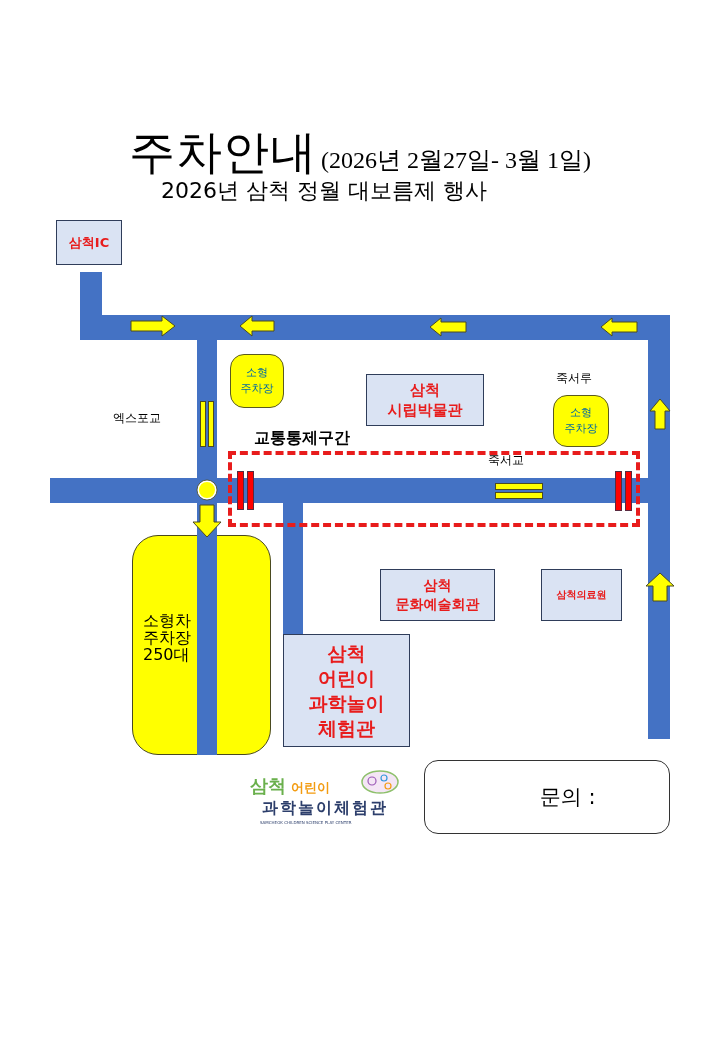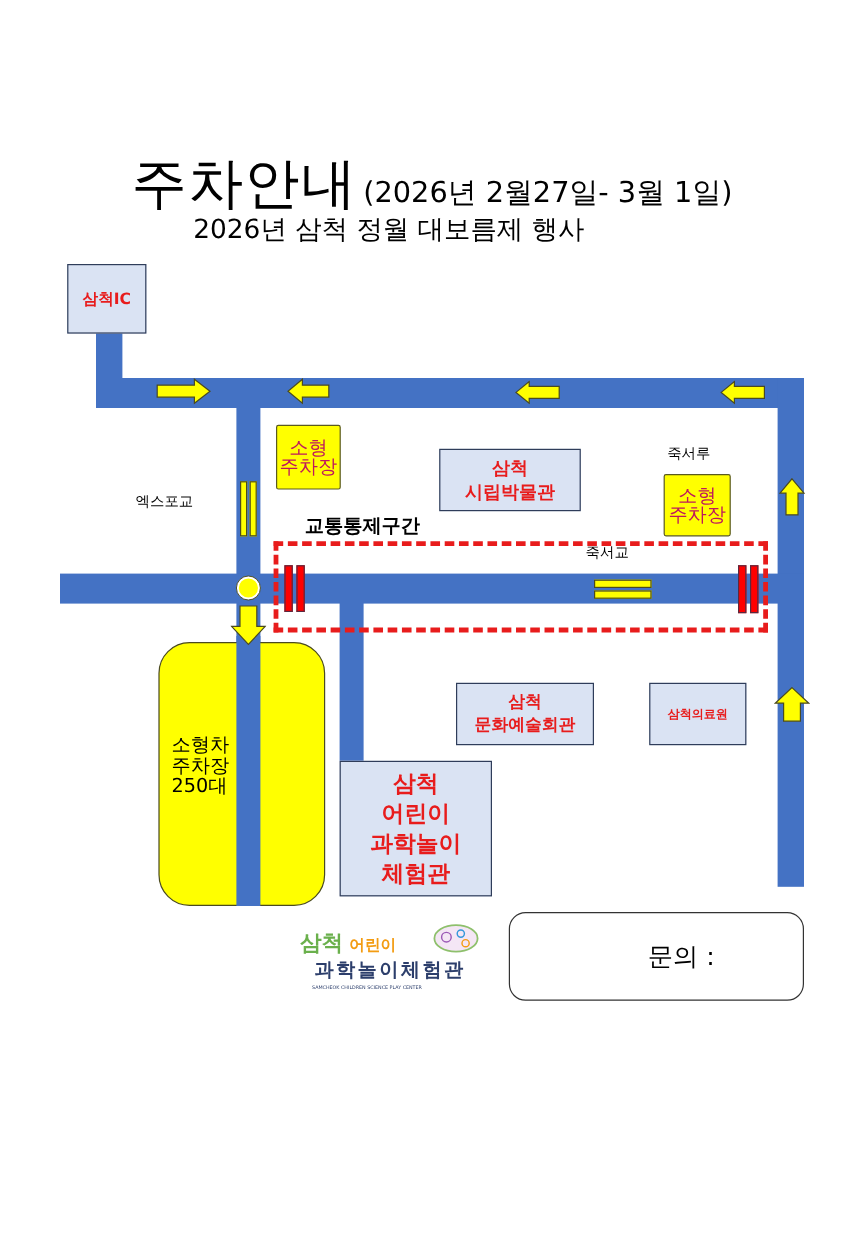--- a/index.html
+++ b/index.html
@@ -1,31 +1,31 @@
 <!DOCTYPE html>
 <html><head>
 <meta charset="utf-8">
 <style>
   html, body { margin:0; padding:0; background:#ffffff; }
   body { width:720px; height:1040px; position:relative; overflow:hidden;
          font-family:"DejaVu Sans","Liberation Sans",sans-serif; }
   .abs { position:absolute; }
-  .title-row { left:0; width:720px; top:122px; text-align:center; color:#000; white-space:nowrap; }
+  .title-row { left:0; width:720px; top:122px; text-align:center; color:#000; white-space:nowrap;font-family:Liberation Serif, serif; }
   .title-main { font-size:46px; font-weight:normal; letter-spacing:1px; }
   .title-date { font-size:24px; }
   .subtitle { left:0; width:608px; top:176px; text-align:center; font-size:22px; color:#000;padding-left:20px; }
 
   .road { position:absolute; background:#4472c4; }
 
   .box-blue { position:absolute; background:#dae3f3; border:1.5px solid #2f3d5a; box-sizing:border-box;
               display:flex; align-items:center; justify-content:center; text-align:center;
               color:#e81c1c; font-weight:bold; }
   .box-yellow { position:absolute; background:#ffff00; border:1.5px solid #5a5a20; box-sizing:border-box;
-                border-radius:2px; display:flex; align-items:center; justify-content:center;
-                text-align:center; font-size:16px; line-height:16px; color:#be185d; }
+                border-radius:14px; display:flex; align-items:center; justify-content:center;
+                text-align:center; font-size:11px; line-height:16px; color:#0369a1; }
   .label { position:absolute; font-size:12px; color:#000; white-space:nowrap; }
 
   .bar-y { position:absolute; background:#ffff00; border:1px solid #4a4a20; box-sizing:border-box; }
   .bar-r { position:absolute; background:#ff0000; border:1px solid #5a2a40; box-sizing:border-box; }
 
   .dash-zone { position:absolute; border:4px dashed #e81c1c; box-sizing:border-box; }
 
   svg { display:block; }
   .contact { position:absolute; left:424px; top:760px; width:246px; height:74px; border:1.5px solid #333;
              border-radius:14px; box-sizing:border-box; display:flex; align-items:center; justify-content:center;
@@ -42,21 +42,21 @@
 </div>
 <div class="abs subtitle">2026년 삼척  정월 대보름제 행사</div>
 
 <div class="road" style="left:80px; top:272px; width:22px; height:64px;"></div>
 <div class="road" style="left:80px; top:315px; width:590px; height:25px;"></div>
 <div class="road" style="left:648px; top:315px; width:22px; height:424px;"></div>
 <div class="road" style="left:197px; top:340px; width:20px; height:415px;"></div>
 <div class="road" style="left:50px; top:478px; width:620px; height:25px;"></div>
 <div class="road" style="left:283px; top:500px; width:20px; height:134px;"></div>
 
-<div class="box-blue" style="left:56px; top:220px; width:66px; height:58px; font-size:13px;">
+<div class="box-blue" style="left:56px; top:220px; width:66px; height:45px; font-size:13px;">
   <span>삼척IC</span>
 </div>
 
 <svg class="abs" style="left:130px; top:315px;" width="46" height="22" viewBox="0 0 46 22">
   <polygon points="1,6 32,6 32,1 45,11 32,21 32,16 1,16" fill="#ffff00" stroke="#4a4a20" stroke-width="1"></polygon>
 </svg>
 <svg class="abs" style="left:239px; top:315px;" width="36" height="22" viewBox="0 0 36 22">
   <polygon points="35,6 13,6 13,1 1,11 13,21 13,16 35,16" fill="#ffff00" stroke="#4a4a20" stroke-width="1"></polygon>
 </svg>
 <svg class="abs" style="left:429px; top:317px;" width="38" height="20" viewBox="0 0 38 20">

